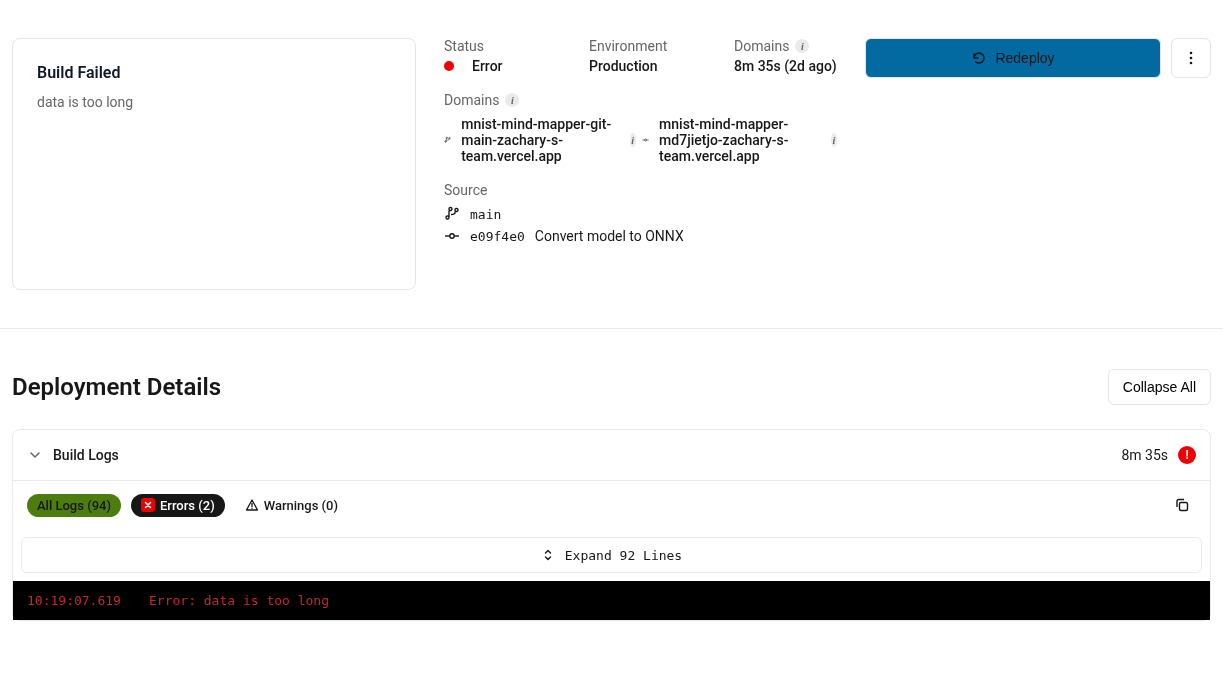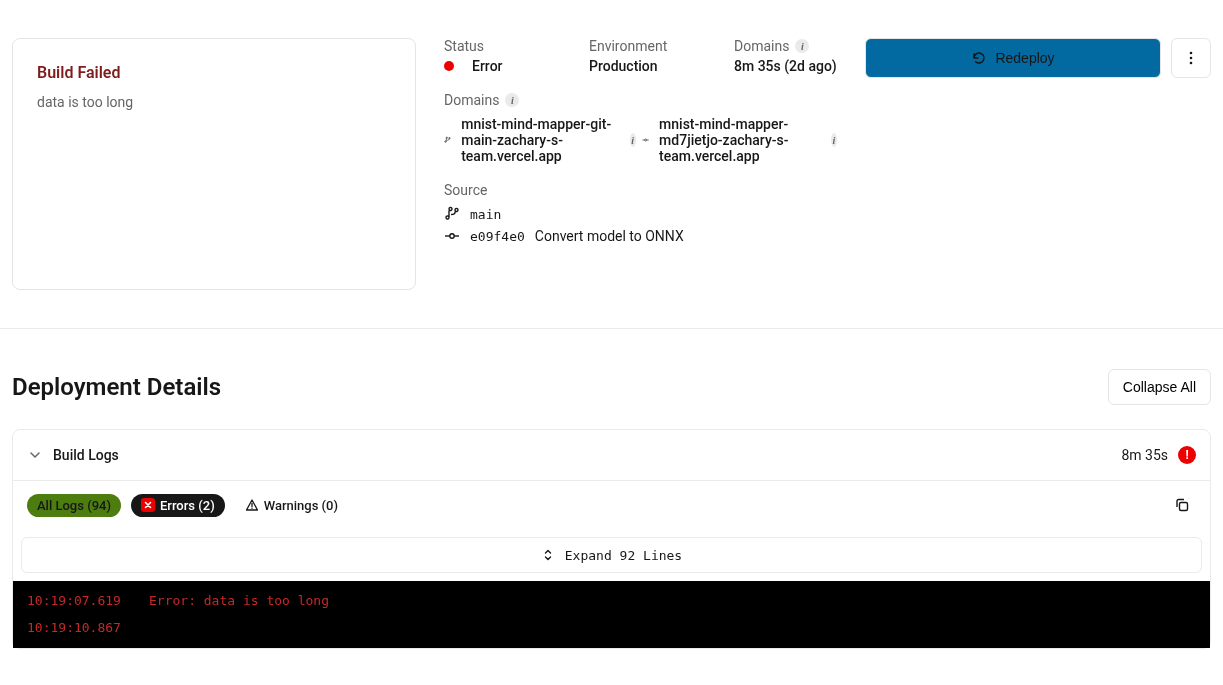--- a/index.html
+++ b/index.html
@@ -24,21 +24,21 @@
       width: 404px;
       height: 252px;
       border: 1px solid #e5e5e5;
       border-radius: 8px;
       padding: 24px;
       flex-shrink: 0;
     }
     .preview-title {
       font-size: 16px;
       font-weight: 600;
-      color: #7f1d1d;
+      color: #0f172a;
       margin-bottom: 12px;
     }
     .preview-message {
       font-size: 14px;
       color: #666;
     }
     .meta-section {
       flex: 1;
       display: flex;
       flex-direction: column;
@@ -471,18 +471,14 @@
         <path d="M4.5 5 L7 2.5 L9.5 5 M4.5 9 L7 11.5 L9.5 9" fill="none" stroke="#171717" stroke-width="1.4" stroke-linecap="round" stroke-linejoin="round"></path>
       </svg>
     <span class="expand-text">Expand 92 Lines</span>
   </div>
 
   <div class="log-lines">
     <div class="log-line">
       <span class="log-time">10:19:07.619</span>
       <span class="log-msg">Error: data is too long</span>
     </div>
-    <div class="log-line">
-      <span class="log-time">10:19:10.867</span>
-      <span class="log-msg"></span>
-    </div>
   </div>
 </div>
 
 </body></html>

